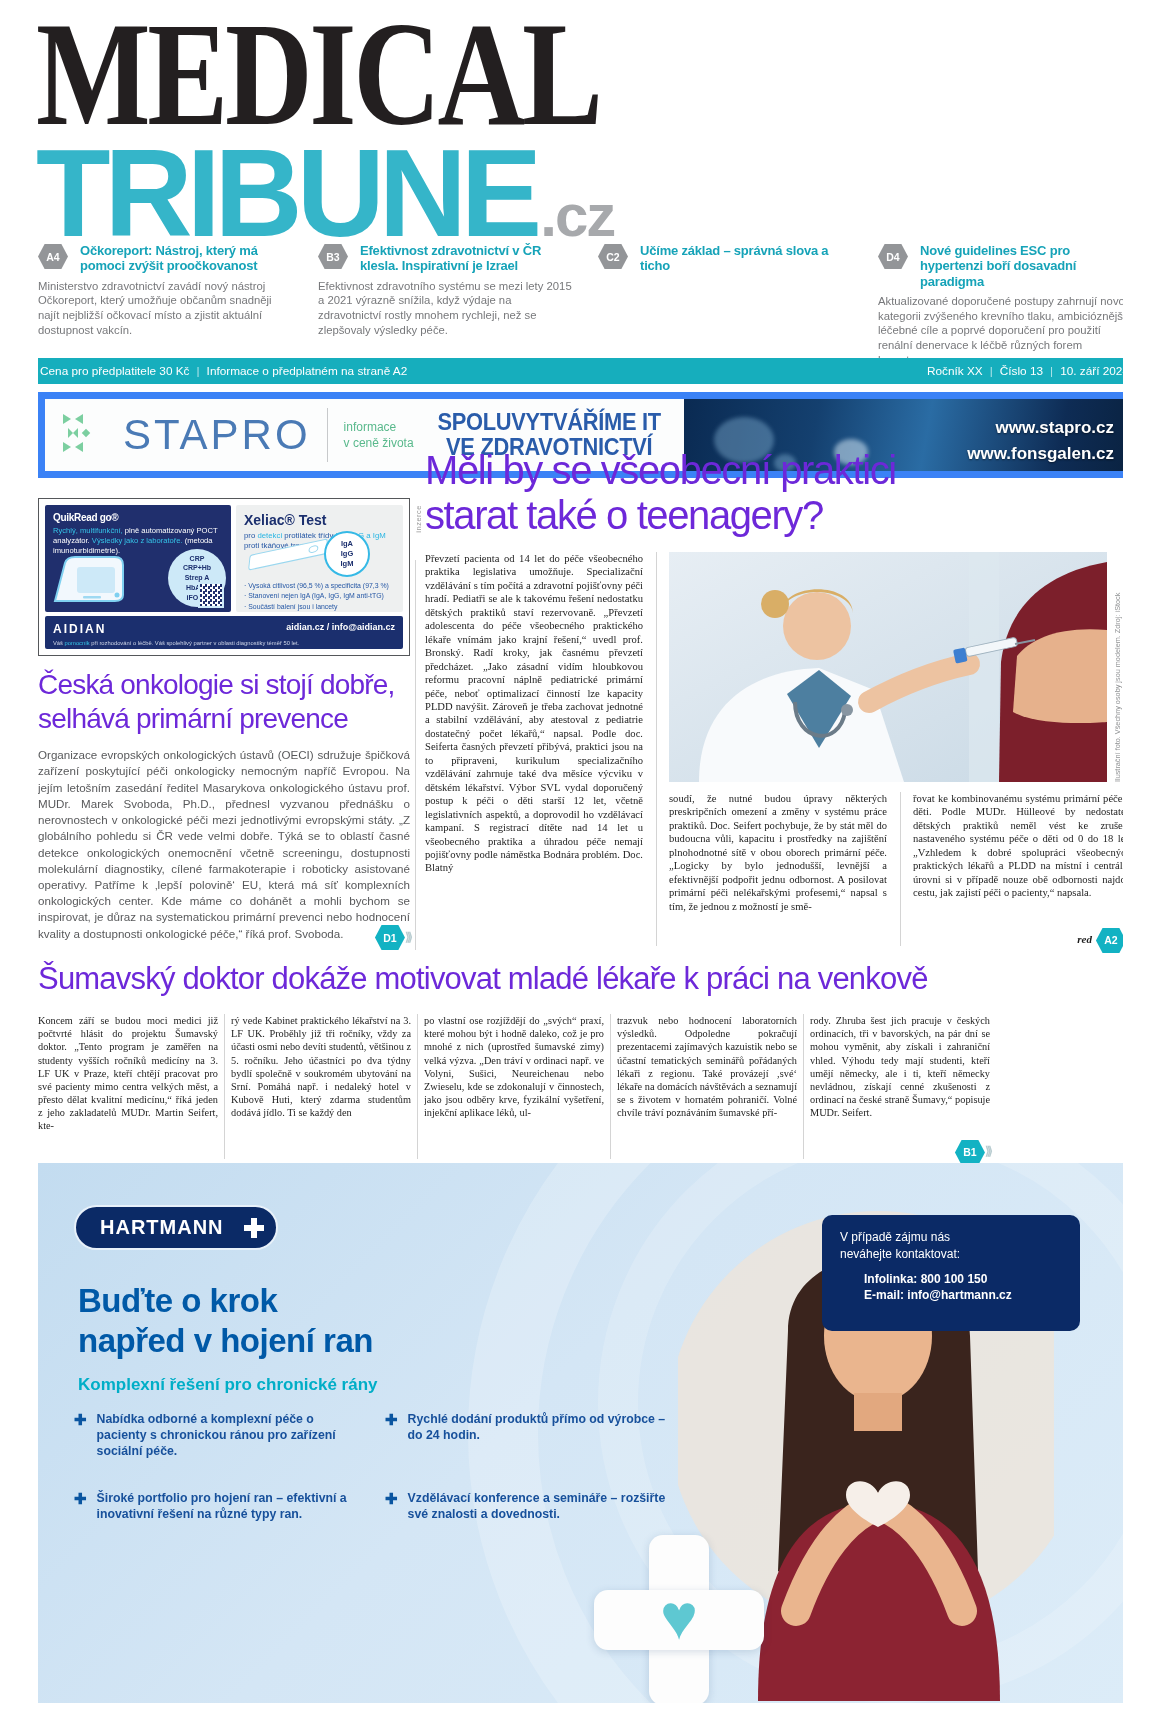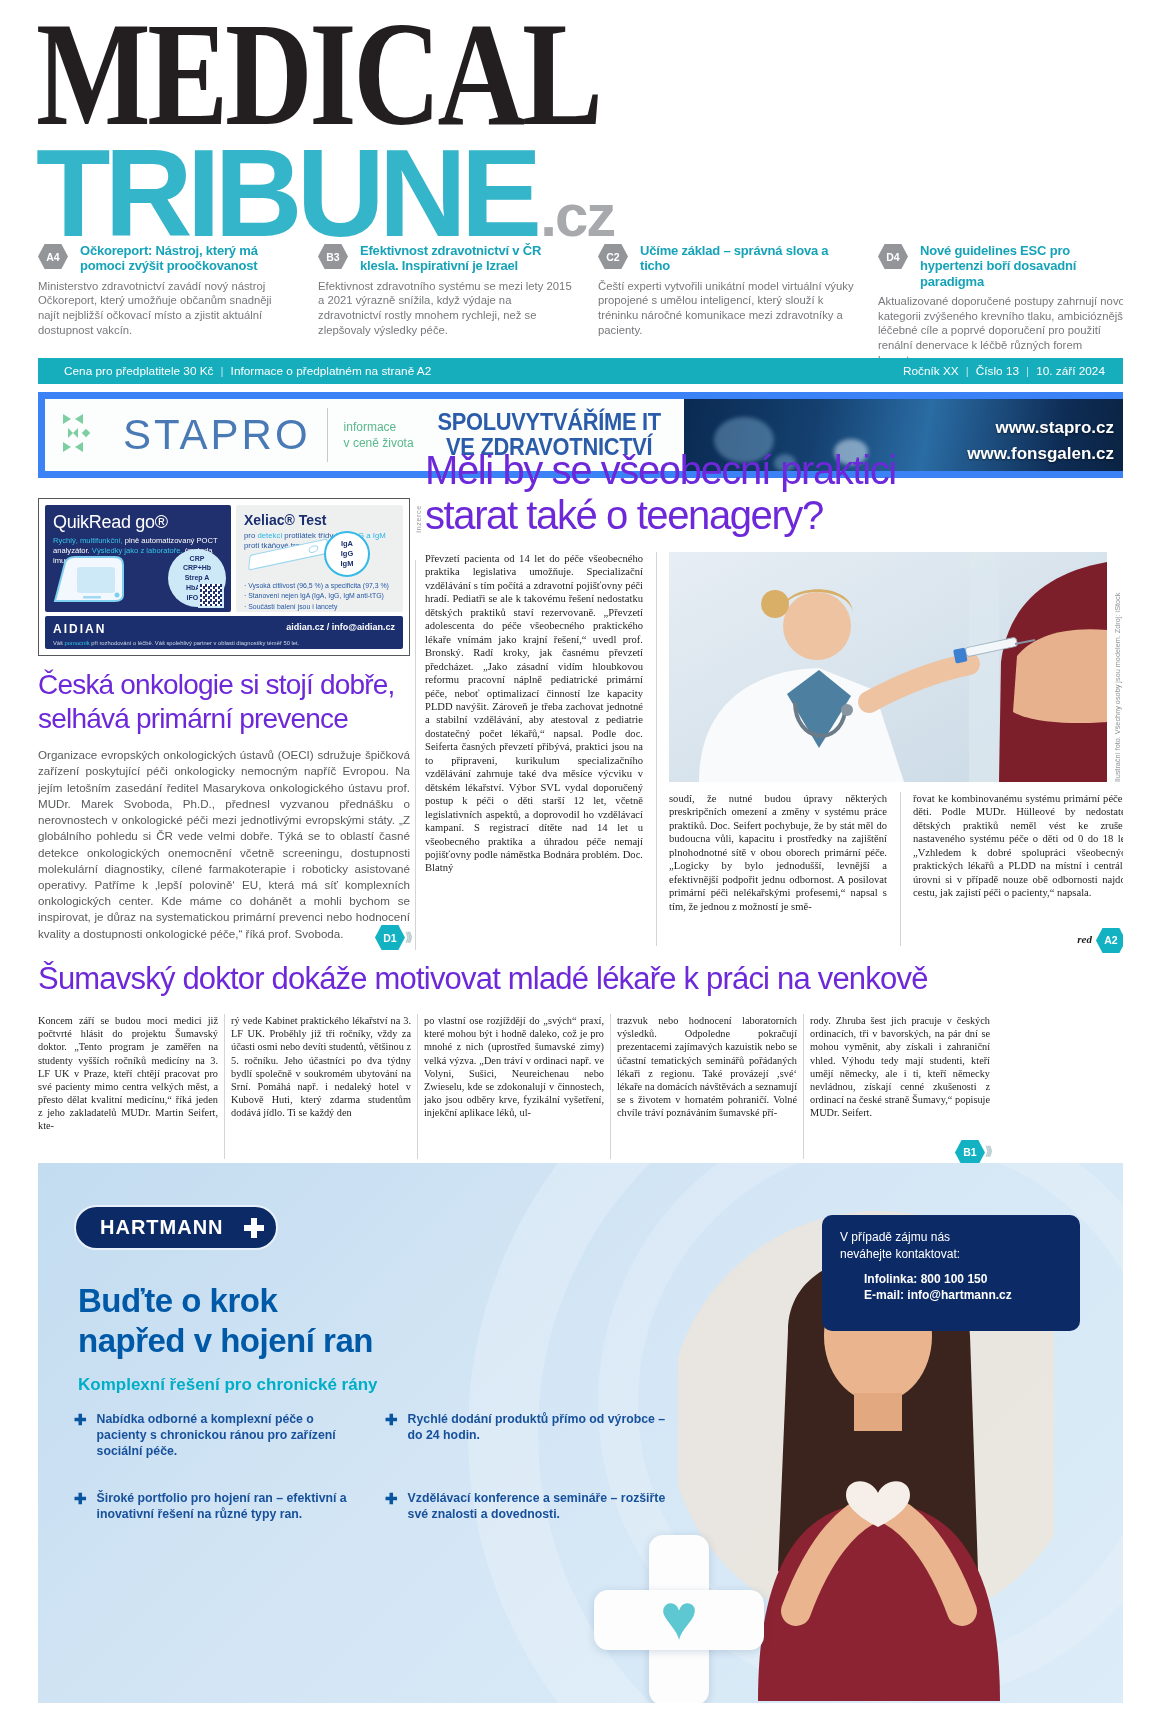--- a/index.html
+++ b/index.html
@@ -24,21 +24,21 @@
   .hex{flex:none;display:inline-flex;align-items:center;justify-content:center;width:30px;height:25px;
        clip-path:polygon(22% 0,78% 0,100% 50%,78% 100%,22% 100%,0 50%);
        color:#fff;font-weight:bold;font-size:10.5px;background:#939598;margin-top:1px;}
   .hex.teal{background:#12b2c3;}
   .t-title{font-weight:bold;font-size:13px;line-height:1.18;color:#16a3b8;letter-spacing:-.2px;}
   .t-body{margin-top:5px;font-size:11.3px;line-height:1.3;color:#77787b;}
 
   
   .infobar{position:absolute;left:38px;top:358px;width:1093px;height:26px;background:#16aebd;
            color:#fff;font-size:11.8px;display:flex;align-items:center;justify-content:space-between;
-           padding:0 26px;box-sizing:border-box;}
+           padding:0 2px;box-sizing:border-box;}
   .infobar .sep{opacity:.65;padding:0 7px;}
 
   
   .stapro{position:absolute;left:38px;top:392px;width:1093px;height:86px;border:7px solid #3b82f6;
           background:#fcfdfd;box-sizing:border-box;display:flex;align-items:center;overflow:hidden;}
   .st-mark{margin-left:16px;flex:none;}
   .st-name{font-size:42px;color:#4a7ab5;letter-spacing:3px;margin-left:12px;font-weight:400;}
   .st-div{width:1px;height:54px;background:#c7c9cb;margin:0 16px;}
   .st-tag{font-size:12px;color:#59b98c;line-height:1.35;}
   .st-slogan{flex:1;text-align:center;color:#2a5caa;font-weight:bold;font-size:23px;line-height:1.1;
@@ -52,21 +52,21 @@
   
   .inzerce{position:absolute;font-size:7.5px;color:#9a9a9a;writing-mode:vertical-rl;
            transform:rotate(180deg);letter-spacing:.5px;}
 
   
   .aidian{position:absolute;left:38px;top:498px;width:372px;height:158px;border:1.5px solid #55575a;
           box-sizing:border-box;background:#fff;padding:6px;display:flex;flex-direction:column;gap:4px;}
   .ai-panels{flex:1;display:flex;gap:5px;min-height:0;}
   .qr-panel{position:relative;width:186px;background:#202f6d;border-radius:2px;padding:7px 8px;
             box-sizing:border-box;overflow:hidden;}
-  .qr-title{color:#fff;font-weight:normal;font-size:18px;letter-spacing:-.3px;}
+  .qr-title{color:#fff;font-weight:bold;font-size:10px;letter-spacing:-.3px;}
   .qr-desc{margin-top:3px;font-size:7.6px;line-height:1.3;color:#fff;}
   .qr-desc .cy{color:#35c4e8;}
   .qr-circle{position:absolute;right:5px;top:44px;width:58px;height:58px;border-radius:50%;
              background:#cde9f8;color:#1b2f6e;font-size:7px;font-weight:bold;line-height:1.4;
              display:flex;flex-direction:column;align-items:center;justify-content:center;}
   .qr-device{position:absolute;left:4px;bottom:3px;}
   .qr-code{position:absolute;right:7px;bottom:4px;width:22px;height:22px;border:2px solid #cde9f8;
            background:repeating-conic-gradient(#ffffff 0% 25%,#202f6d 0% 50%) 0 0/5px 5px;}
   .xe-panel{position:relative;flex:1;background:#eef0f0;border-radius:2px;padding:7px 8px;box-sizing:border-box;overflow:hidden;}
   .xe-title{color:#1b2f6e;font-weight:bold;font-size:14px;}
@@ -170,21 +170,20 @@
         <span class="hex">B3</span>
         <span class="t-title">Efektivnost zdravotnictví v ČR klesla. Inspirativní je Izrael</span>
       </div>
       <div class="t-body">Efektivnost zdravotního systému se mezi lety 2015 a 2021 výrazně snížila, když výdaje na zdravotnictví rostly mnohem rychleji, než se zlepšovaly výsledky péče.</div>
     </div>
     <div class="teaser">
       <div class="t-head">
         <span class="hex">C2</span>
         <span class="t-title">Učíme základ – správná slova a ticho</span>
       </div>
-      <div class="t-body">Čeští experti vytvořili unikátní model virtuální výuky propojené s umělou inteligencí, který slouží k tréninku náročné komunikace mezi zdravotníky a pacienty.</div>
     </div>
     <div class="teaser">
       <div class="t-head">
         <span class="hex">D4</span>
         <span class="t-title">Nové guidelines ESC pro hypertenzi boří dosavadní paradigma</span>
       </div>
       <div class="t-body">Aktualizované doporučené postupy zahrnují novou kategorii zvýšeného krevního tlaku, ambicióznější léčebné cíle a poprvé doporučení pro použití renální denervace k léčbě různých forem hypertenze.</div>
     </div>
   </div>
 

